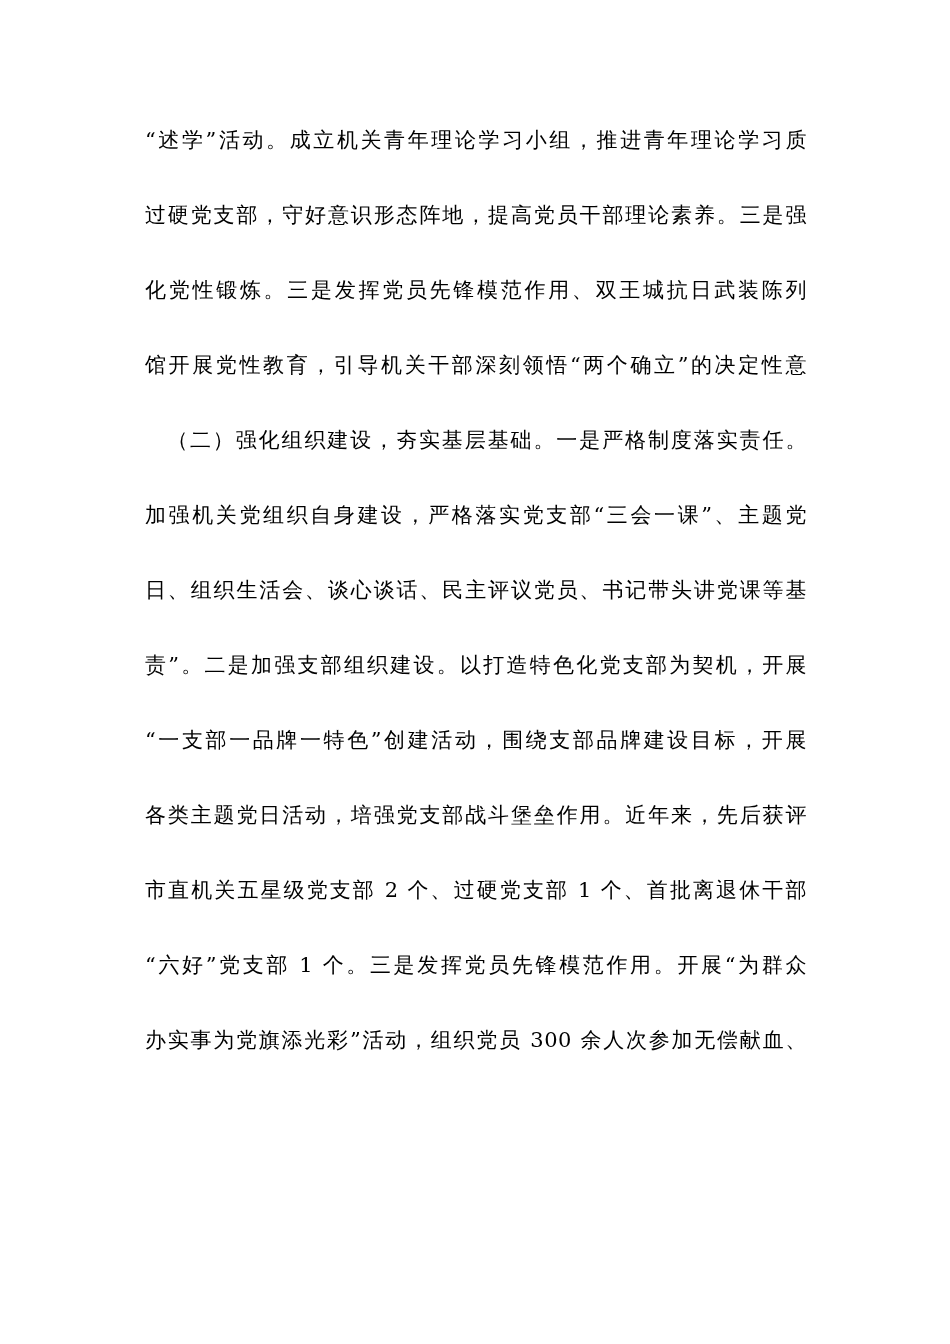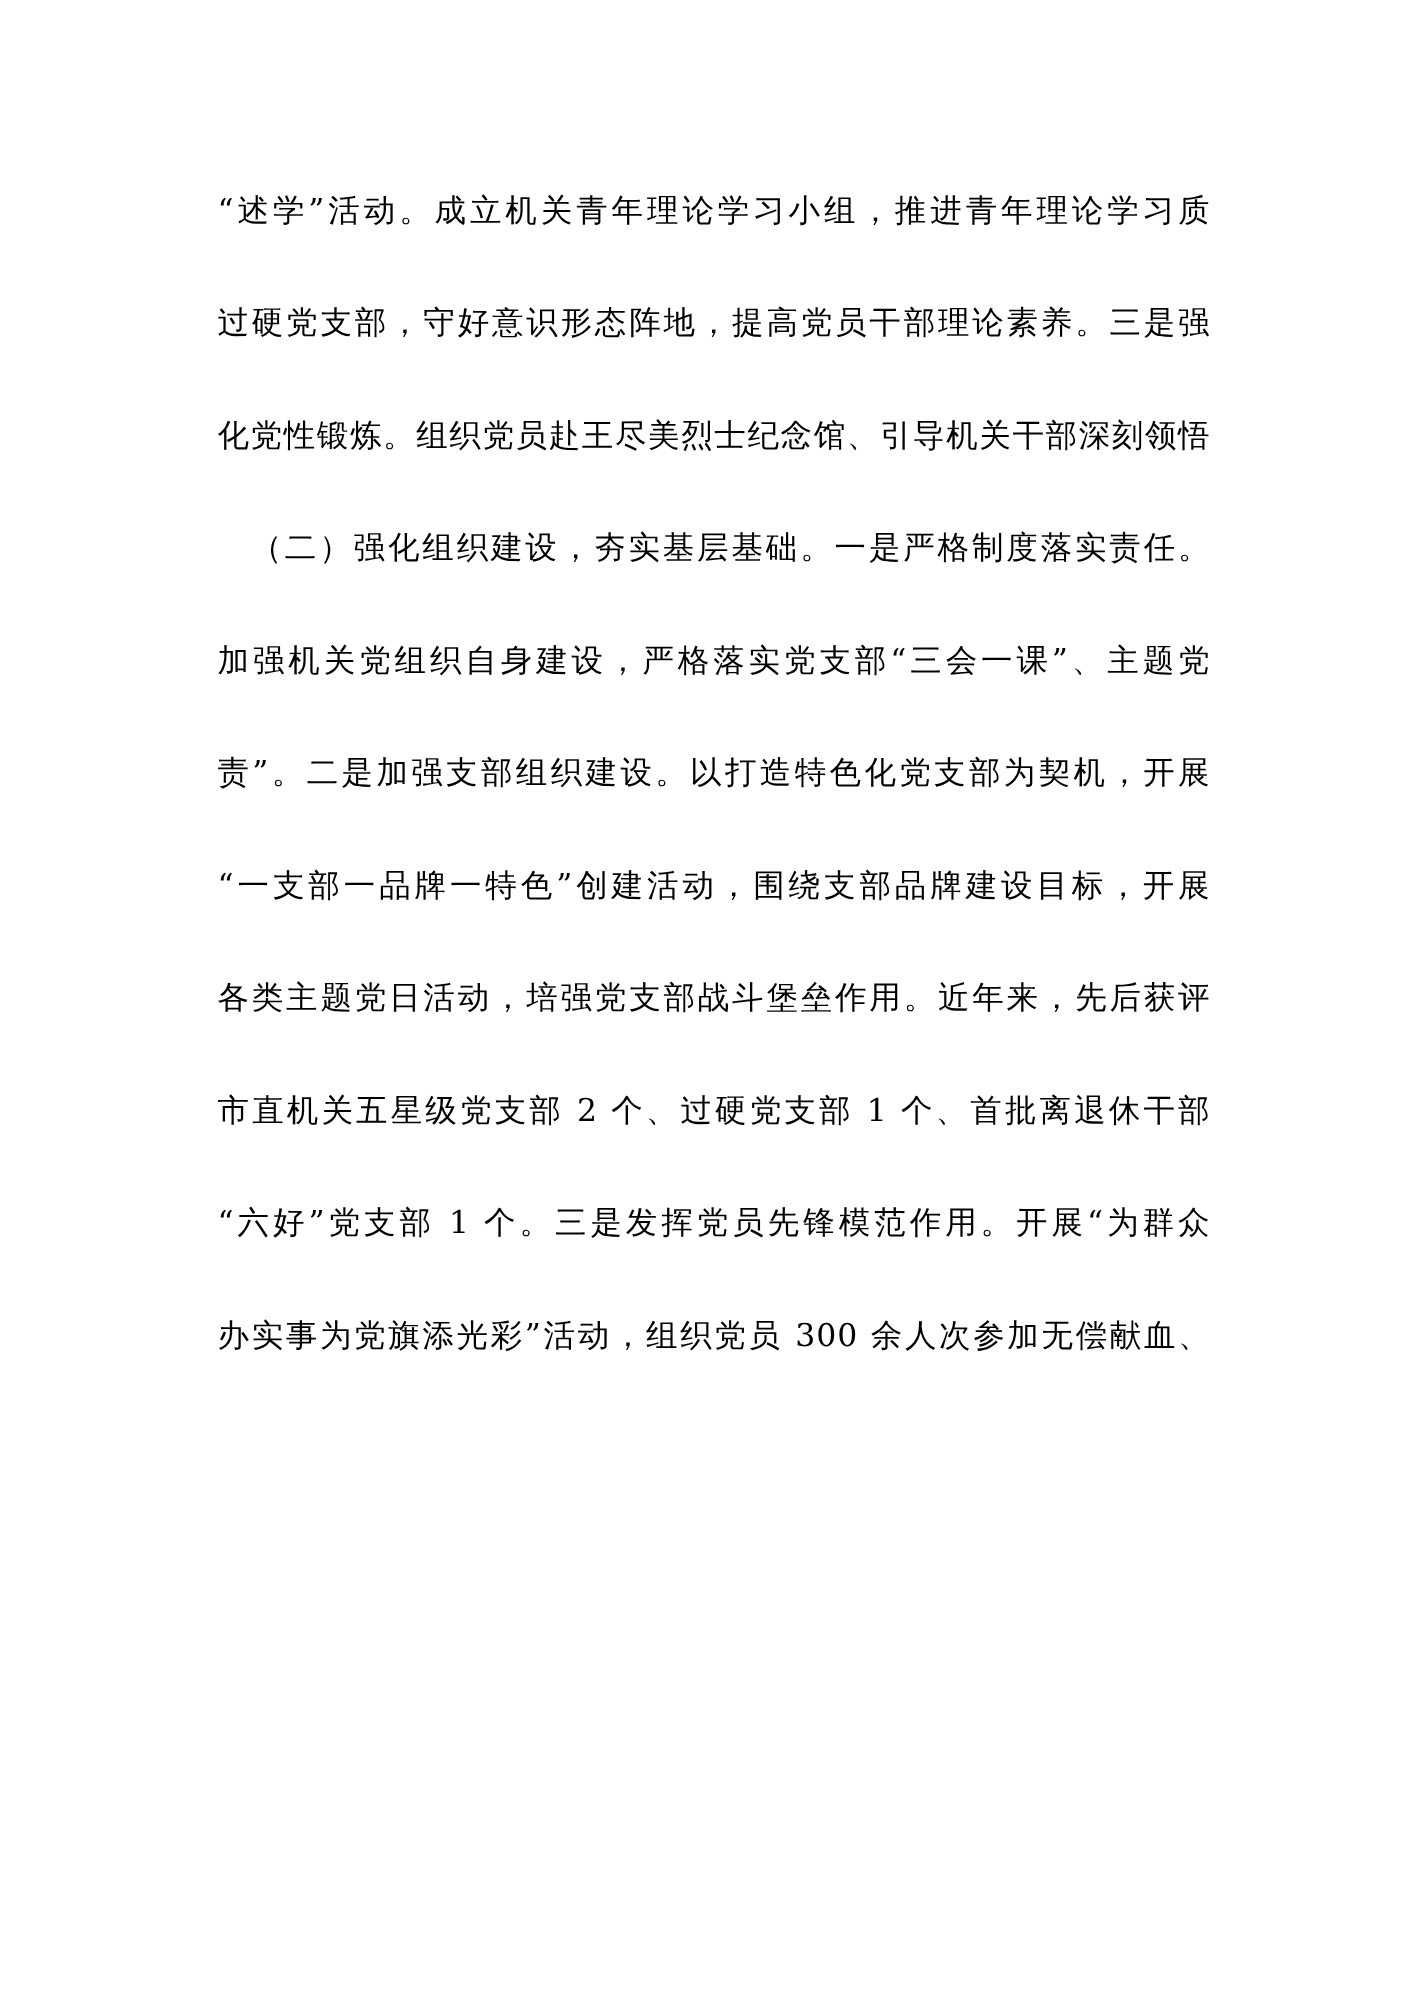--- a/index.html
+++ b/index.html
@@ -47,23 +47,25 @@
       padding-left: 22px;
     }
   </style>
 </head>
 <body>
 
 <div class="page">
   <div class="text-body">
     <span class="line">“述学”活动。成立机关青年理论学习小组，推进青年理论学习质</span>
     <span class="line">过硬党支部，守好意识形态阵地，提高党员干部理论素养。三是强</span>
-    <span class="line">化党性锻炼。组织党员赴王尽美烈士纪念馆、引导机关干部深刻领悟</span>
+    <span class="line">化党性锻炼。三是发挥党员先锋模范作用、双王城抗日武装陈列</span>
+    <span class="line">馆开展党性教育，引导机关干部深刻领悟“两个确立”的决定性意</span>
     <span class="line indent">（二）强化组织建设，夯实基层基础。一是严格制度落实责任。</span>
     <span class="line">加强机关党组织自身建设，严格落实党支部“三会一课”、主题党</span>
+    <span class="line">日、组织生活会、谈心谈话、民主评议党员、书记带头讲党课等基</span>
     <span class="line">责”。二是加强支部组织建设。以打造特色化党支部为契机，开展</span>
     <span class="line">“一支部一品牌一特色”创建活动，围绕支部品牌建设目标，开展</span>
     <span class="line">各类主题党日活动，培强党支部战斗堡垒作用。近年来，先后获评</span>
     <span class="line">市直机关五星级党支部 2 个、过硬党支部 1 个、首批离退休干部</span>
     <span class="line">“六好”党支部 1 个。三是发挥党员先锋模范作用。开展“为群众</span>
     <span class="line">办实事为党旗添光彩”活动，组织党员 300 余人次参加无偿献血、</span>
   </div>
 </div>
 
 </body></html>

